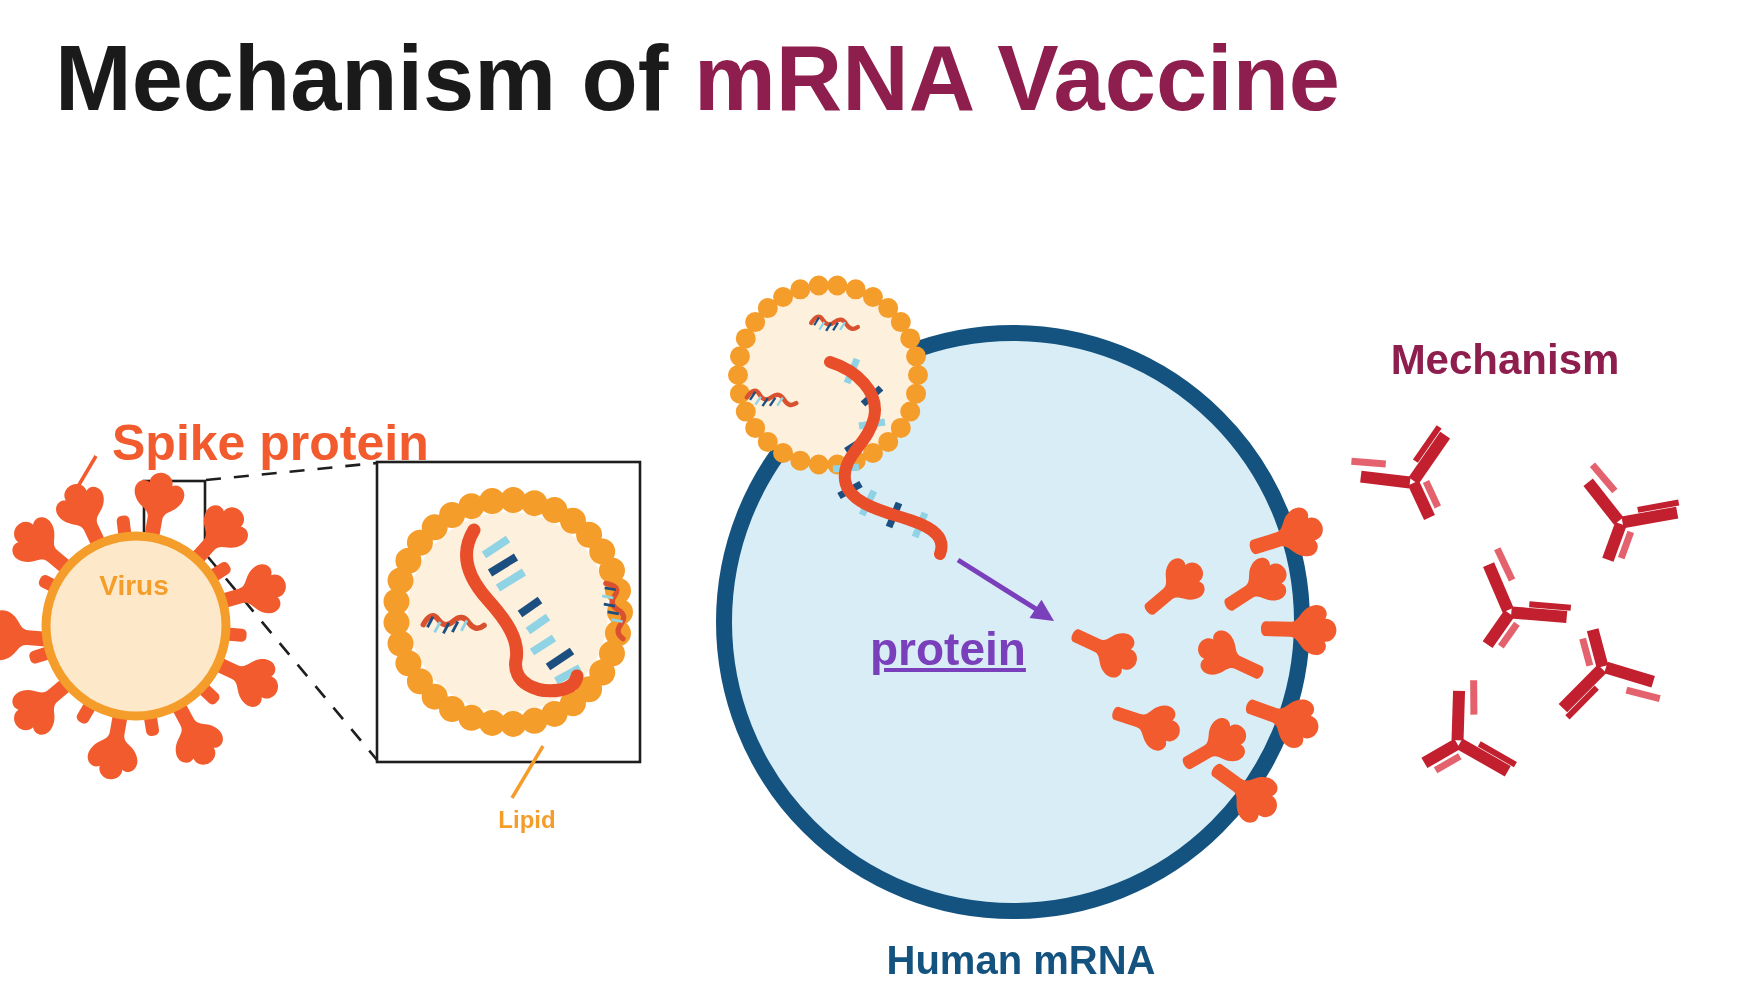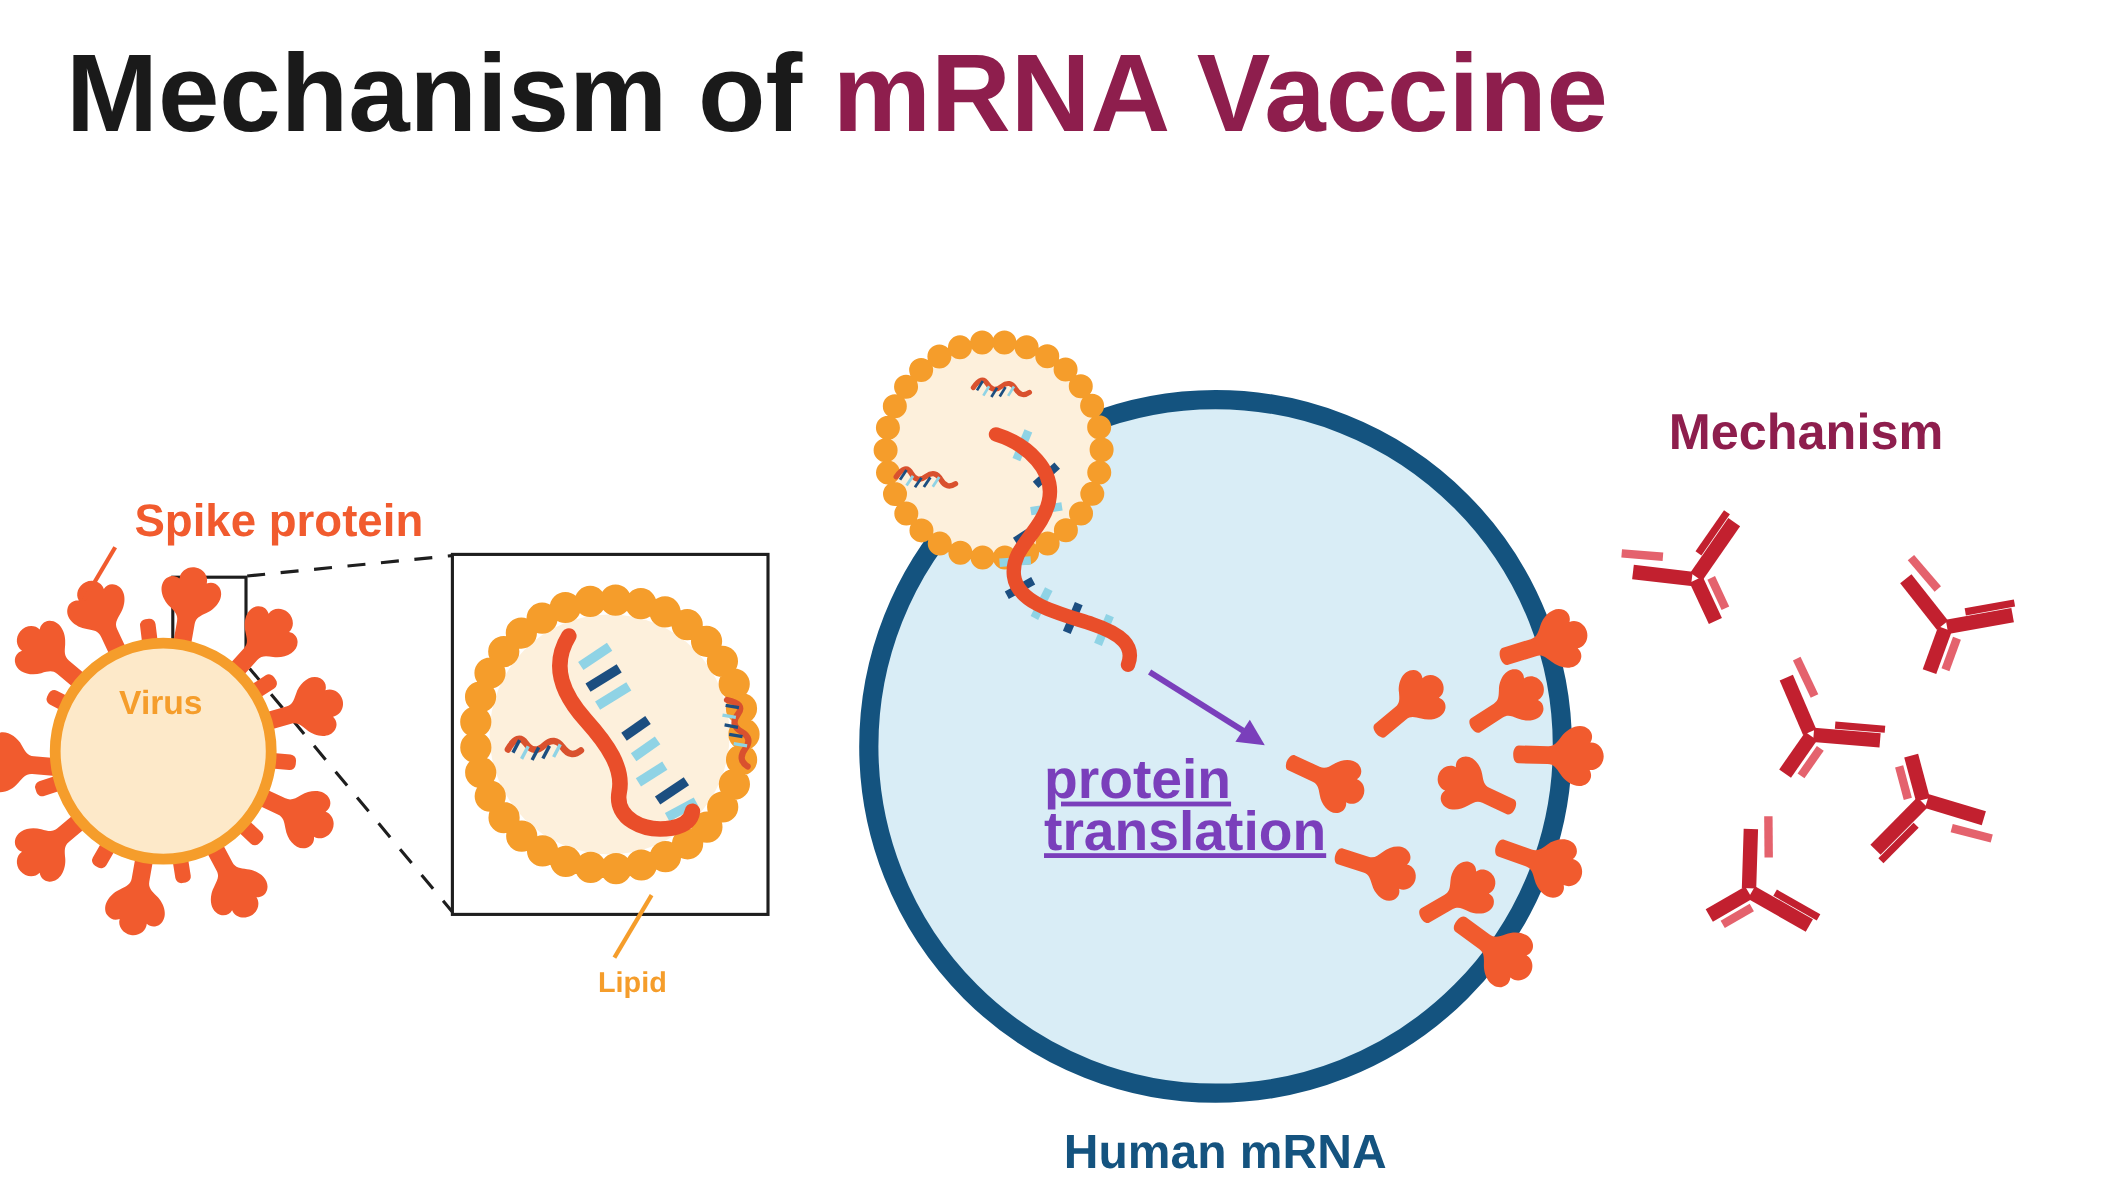--- a/index.html
+++ b/index.html
@@ -8,21 +8,21 @@
     background:#ffffff;
     font-family:"Liberation Sans","DejaVu Sans",sans-serif;
   }
   .abs{position:absolute;}
   #title{
     left:55px;top:26px;font-size:92px;font-weight:bold;letter-spacing:0px;
     white-space:nowrap;color:var(--ink);
   }
   #title .accent{color:var(--title-accent);margin-top:40px;}
   .lbl{font-weight:bold;white-space:nowrap;}
-  #lbl-spike{left:112px;top:414px;font-size:38px;color:var(--spike-orange);}
+  #lbl-spike{left:112px;top:414px;font-size:50px;color:var(--spike-orange);}
   #lbl-virus{left:134px;top:570px;transform:translateX(-50%);font-size:28px;color:var(--orange);}
   #lbl-lipid{left:527px;top:796px;transform:translateX(-50%);font-size:24px;line-height:47px;
              text-align:center;color:var(--orange);}
   #lbl-protein{left:870px;top:628px;font-size:46px;line-height:43px;color:var(--purple);text-decoration:underline;}
   #lbl-human{left:1021px;top:938px;transform:translateX(-50%);font-size:40px;color:var(--cell-border);}
   #lbl-antibody{left:1505px;top:336px;transform:translateX(-50%);font-size:42px;color:var(--title-accent);}
   svg{position:absolute;left:0;top:0;}
 </style>
 </head>
 <body>
@@ -171,17 +171,17 @@
 </svg>
 
 <div class="abs" id="title"><span>Mechanism of </span><span class="accent">mRNA Vaccine</span></div>
 
 <div class="abs lbl" id="lbl-spike">Spike protein</div>
 
 <div class="abs lbl" id="lbl-virus">Virus</div>
 
 <div class="abs lbl" id="lbl-lipid"><span>Lipid</span><br></div>
 
-<div class="abs lbl" id="lbl-protein"><span>protein</span><br><span>translation</span></div>
+<div class="abs lbl" id="lbl-protein"><span>protein</span><br></div>
 
 <div class="abs lbl" id="lbl-human">Human mRNA</div>
 
 <div class="abs lbl" id="lbl-antibody">Mechanism</div>
 
 </body></html>

